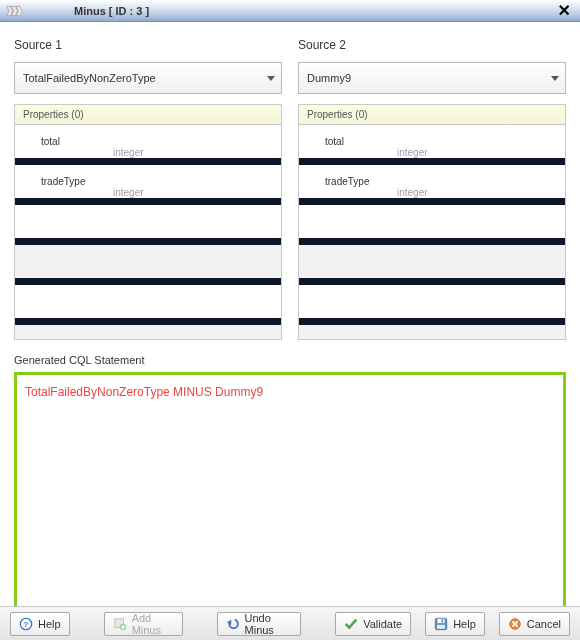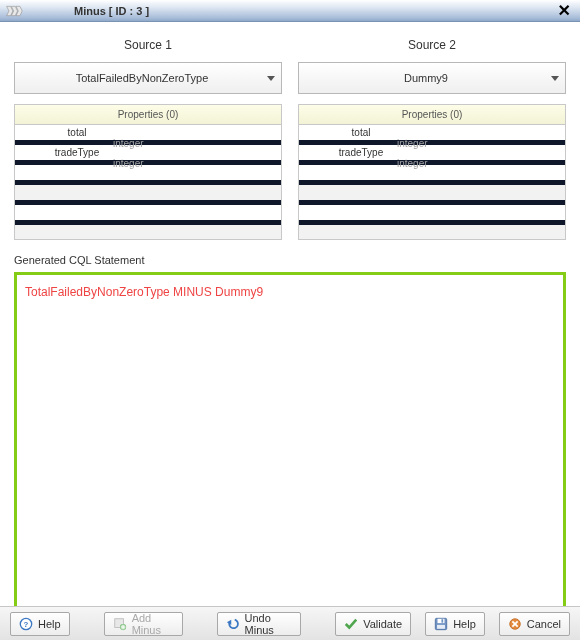--- a/index.html
+++ b/index.html
@@ -40,21 +40,20 @@
     padding: 0 3px;
     color: #000;
     line-height: 1;
   }
   .content {
     padding: 16px 14px 8px 14px;
   }
   .sources {
     display: flex;
     gap: 16px;
-    text-align: center;
   }
   .source-col {
     flex: 1;
     min-width: 0;
   }
   .source-label {
     font-size: 12px;
     color: #333;
     margin-bottom: 10px;
     display: block;
@@ -79,22 +78,22 @@
   .props-header {
     background: linear-gradient(to bottom, #fdfde8, #f3f3d6);
     border-bottom: 1px solid #c8c8c8;
     padding: 4px 8px;
     font-size: 10px;
     color: #555;
   }
   .props-body .prow {
     display: flex;
     align-items: center;
-    height: 20px;
-    border-bottom: 5px solid #0f172a;
+    height: 40px;
+    border-bottom: 7px solid #0f172a;
     padding-left: 26px;
     font-size: 10px;
   }
   .props-body .prow.alt { background: #f2f2f2; }
   .prow .pname { width: 72px; color: #333; }
   .prow .ptype { color: #9f9f9f; margin-top: 21px; }
   .prow.empty .pname, .prow.empty .ptype { visibility: hidden; }
   .gen-label {
     font-size: 11px;
     color: #333;

